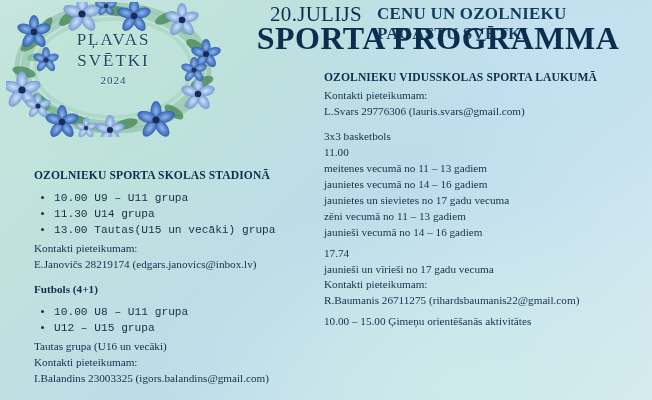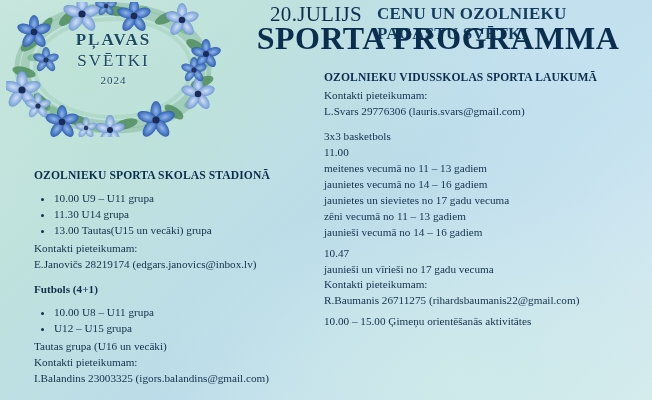--- a/index.html
+++ b/index.html
@@ -43,21 +43,21 @@
     top: 30px;
     width: 215px;
     text-align: center;
     font-family: "Liberation Serif", serif;
     color: #1b4a63;
     text-shadow: 0 1px 1px rgba(255,255,255,0.65);
   }
   .wreath-text .l1 {
     font-size: 17px;
     letter-spacing: 2px;
-    font-weight: 700;
+    font-weight: 400;
   }
   .wreath-text .l2 {
     font-size: 17px;
     letter-spacing: 2px;
     font-weight: 400;
     margin-top: 1px;
   }
   .wreath-text .l3 {
     font-size: 11px;
     letter-spacing: 1px;
@@ -132,20 +132,21 @@
   .line {
     margin: 0;
     padding: 0;
     white-space: nowrap;
   }
   .line.b { font-weight: bold; }
   ul.bullets {
     margin: 7px 0 2px 0;
     padding-left: 20px;
     list-style: disc;
+    font-family: Liberation Mono, monospace;
   }
   ul.bullets li {
     margin: 0;
     padding: 0;
     white-space: nowrap;
   }
   .gap { height: 9px; }
   .gap-sm { height: 5px; }
 </style>
 </head>
@@ -415,21 +416,21 @@
   <div class="line">3x3 basketbols</div>
   <div class="line">11.00</div>
   <div class="line">meitenes vecumā no 11 – 13 gadiem</div>
   <div class="line">jaunietes vecumā no 14 – 16 gadiem</div>
   <div class="line">jaunietes un sievietes no 17 gadu vecuma</div>
   <div class="line">zēni vecumā no 11 – 13 gadiem</div>
   <div class="line">jaunieši vecumā no 14 – 16 gadiem</div>
 
   <div class="gap-sm"></div>
 
-  <div class="line">10.47</div>
+  <div class="line">17.74</div>
   <div class="line">jaunieši un vīrieši no 17 gadu vecuma</div>
   <div class="line">Kontakti pieteikumam:</div>
   <div class="line">R.Baumanis 26711275 (rihardsbaumanis22@gmail.com)</div>
 
   <div class="gap-sm"></div>
 
   <div class="line">10.00 – 15.00 Ģimeņu orientēšanās aktivitātes</div>
 </div>
 
 </body></html>

